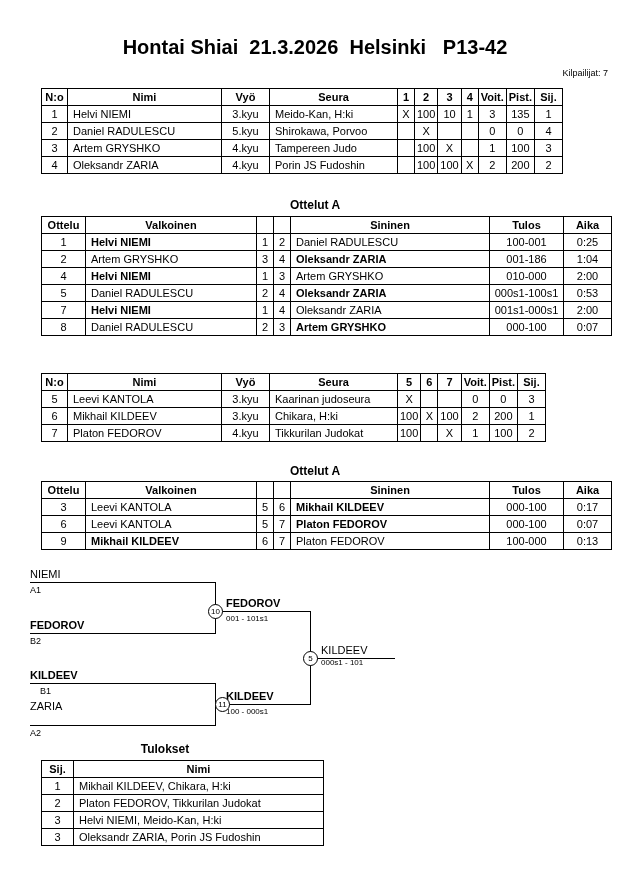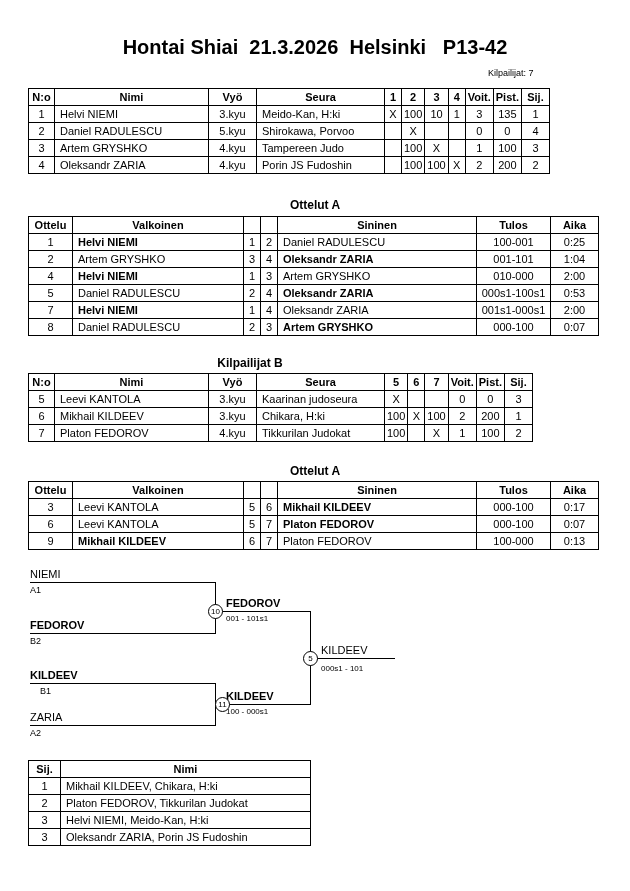--- a/index.html
+++ b/index.html
@@ -1,22 +1,22 @@
 <!DOCTYPE html>
 <html><head>
 <meta charset="utf-8">
 <style>
   html,body{margin:0;padding:0;background:#fff;}
   .page{position:relative;width:630px;height:891px;background:#fff;overflow:hidden;
         font-family:"Liberation Sans",sans-serif;color:#000;}
   .title{position:absolute;top:36px;left:0;width:100%;text-align:center;
          font-size:20px;font-weight:bold;white-space:pre;}
-  .comp-count{position:absolute;top:68px;left:488px;width:140px;font-size:9px;}
+  .comp-count{position:absolute;top:68px;left:468px;width:140px;text-align:right;font-size:9px;}
   .sec{position:absolute;font-size:12px;font-weight:bold;text-align:center;}
-  table{position:absolute;left:28px;border-collapse:collapse;table-layout:fixed;font-size:11px;}
+  table{position:absolute;left:41px;border-collapse:collapse;table-layout:fixed;font-size:11px;}
   td,th{border:1px solid #000;height:16px;padding:0 2px;text-align:center;
         overflow:hidden;white-space:nowrap;font-weight:normal;}
   th{font-weight:bold;}
   .l{text-align:left;padding-left:5px;margin-left:40px;}
   .b{font-weight:bold;}
   .bracket{position:absolute;left:0;top:560px;width:630px;height:195px;}
   .bk-name{position:absolute;font-size:11px;white-space:nowrap;}
   .bk-code{position:absolute;font-size:9px;}
   .bk-score{position:absolute;font-size:8px;white-space:nowrap;}
   .hline{position:absolute;height:1px;background:#000;}
@@ -144,21 +144,21 @@
       <td class="l">Daniel RADULESCU</td>
       <td>100-001</td>
       <td>0:25</td>
     </tr>
     <tr>
       <td>2</td>
       <td class="l">Artem GRYSHKO</td>
       <td>3</td>
       <td>4</td>
       <td class="l b">Oleksandr ZARIA</td>
-      <td>001-101</td>
+      <td>001-186</td>
       <td>1:04</td>
     </tr>
     <tr>
       <td>4</td>
       <td class="l b">Helvi NIEMI</td>
       <td>1</td>
       <td>3</td>
       <td class="l">Artem GRYSHKO</td>
       <td>010-000</td>
       <td>2:00</td>
@@ -186,21 +186,20 @@
       <td class="l">Daniel RADULESCU</td>
       <td>2</td>
       <td>3</td>
       <td class="l b">Artem GRYSHKO</td>
       <td>000-100</td>
       <td>0:07</td>
     </tr>
   </tbody>
     </table>
 
-  <div class="sec" style="top:356px;left:30px;width:440px">Kilpailijat B</div>
   <table style="top:373px">
     <colgroup>
         <col style="width:26px">
         <col style="width:154px">
         <col style="width:48px">
         <col style="width:128px">
         <col style="width:17px">
         <col style="width:17px">
         <col style="width:17px">
         <col style="width:27px">
@@ -322,37 +321,38 @@
     <div class="vline" style="left:215px;top:22px;height:52px"></div>
     <div class="hline" style="left:215px;top:51px;width:95px"></div>
     <div class="bk-name b" style="left:226px;top:37px">FEDOROV</div>
     <div class="bk-score" style="left:226px;top:54px">001 - 101s1</div>
     <div class="node" style="left:208px;top:44px">10</div>
 
     <div class="bk-name b" style="left:30px;top:109px">KILDEEV</div>
     <div class="hline" style="left:30px;top:123px;width:185px"></div>
     <div class="bk-code" style="left:40px;top:126px">B1</div>
 
-    <div class="bk-name" style="left:30px;top:151px">ZARIA</div>
+    <div class="bk-name" style="left:30px;top:140px">ZARIA</div>
     <div class="hline" style="left:30px;top:165px;width:185px"></div>
     <div class="bk-code" style="left:30px;top:168px">A2</div>
 
     <div class="vline" style="left:215px;top:123px;height:43px"></div>
     <div class="hline" style="left:215px;top:144px;width:95px"></div>
     <div class="bk-name b" style="left:226px;top:130px">KILDEEV</div>
     <div class="bk-score" style="left:226px;top:147px">100 - 000s1</div>
     <div class="node" style="left:215px;top:137px">11</div>
 
     <div class="vline" style="left:310px;top:51px;height:94px"></div>
     <div class="hline" style="left:310px;top:98px;width:85px"></div>
     <div class="bk-name" style="left:321px;top:84px">KILDEEV</div>
-    <div class="bk-score" style="left:321px;top:104px">000s1 - 101</div>
+    <div class="bk-score" style="left:321px;top:98px">000s1 - 101</div>
     <div class="node" style="left:303px;top:91px">5</div>
   </div>
 
+  <div class="sec" style="top:742px;left:30px;width:270px">Tulokset</div>
   <table style="top:760px">
     <colgroup>
         <col style="width:32px">
         <col style="width:250px">
       </colgroup>
     <tbody>
         <tr>
       <th>Sij.</th>
       <th>Nimi</th>
     </tr>

